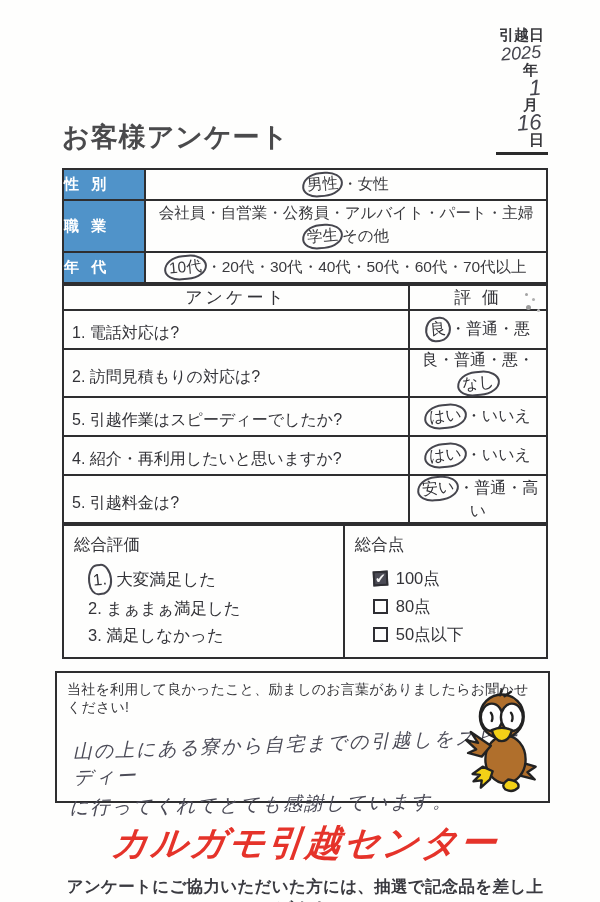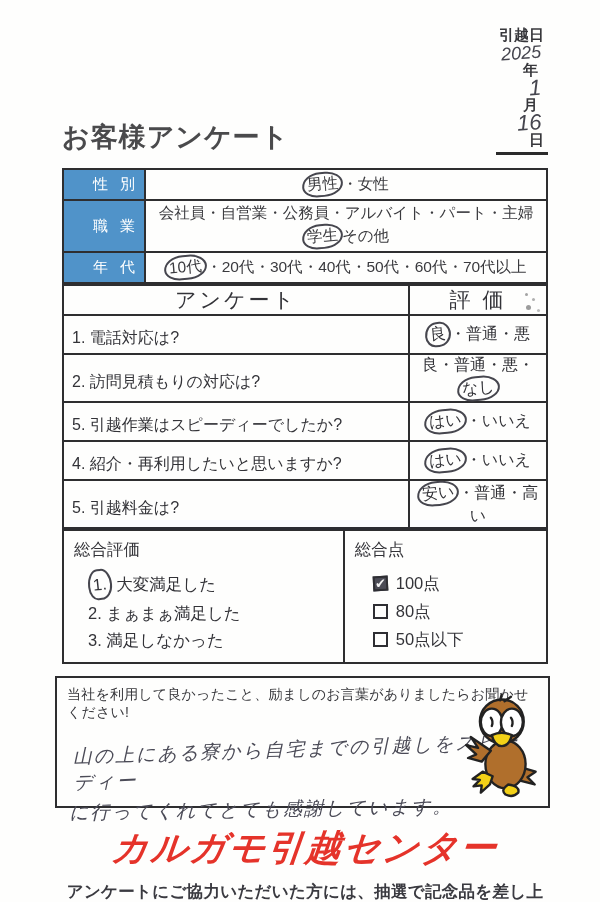--- a/index.html
+++ b/index.html
@@ -15,30 +15,30 @@
   .hw { font-style:italic; color:#45454e; font-weight:500; }
   .hw-num { font-size:22px; line-height:16px; transform:rotate(-4deg); display:inline-block; margin:0 3px; }
   .hw-year { font-size:18px; }
   .unit { font-size:15px; font-weight:600; color:#37373b; margin:0 6px 0 2px; }
 
   
   table { border-collapse:collapse; width:100%; }
   td,th { border:2px solid #2e2e30; }
 
   
-  .profile td.lbl { width:82px; background:#5093c9; color:#ffffff; text-align:center; font-size:15px; font-weight:400; letter-spacing:4px; height:28px;padding-left:24px; }
+  .profile td.lbl { width:82px; background:#5093c9; color:#ffffff; text-align:left; font-size:15px; font-weight:700; letter-spacing:4px; height:28px; }
   .profile td.opts { text-align:center; font-size:15.5px; color:#3a3a3e; padding:2px 4px; }
 
   
   .circled { display:inline-block; border:2px solid #46464e; border-radius:52% 48% 55% 45% / 65% 55% 60% 50%; padding:0 3px; transform:rotate(-5deg); margin:0 -1px; }
 
   .intro { color:#3b7cc0; font-weight:700; font-size:15px; margin:11px 0 8px 0; letter-spacing:0.5px; }
 
   
-  .survey th { font-size:21px; font-weight:500; color:#333338; height:19px; letter-spacing:3px; position:relative; }
+  .survey th { font-size:17px; font-weight:500; color:#333338; height:19px; letter-spacing:3px; position:relative; }
   .survey td.q { font-size:16px; padding:12px 6px 4px 8px; height:38px; color:#333338; }
   .survey td.r { text-align:center; font-size:16px; color:#333338; }
   .survey col.c1 { width:71.5%; }
   .smudge { position:absolute; right:18px; top:7px; width:3px; height:3px; background:#a3a3a3; border-radius:50%;
             box-shadow:7px 5px 0 #b0b0b0, 2px 13px 0 1px #9c9c9c, 12px 16px 0 #bdbdbd; }
 
   
   .summary td { vertical-align:top; padding:8px 10px; height:133px;margin-left:44px; }
   .summary .col-title { font-size:16.5px; color:#333338; margin-bottom:8px; }
   .rate-list { margin-left:14px; font-size:16.5px; line-height:27px; color:#333338; }

